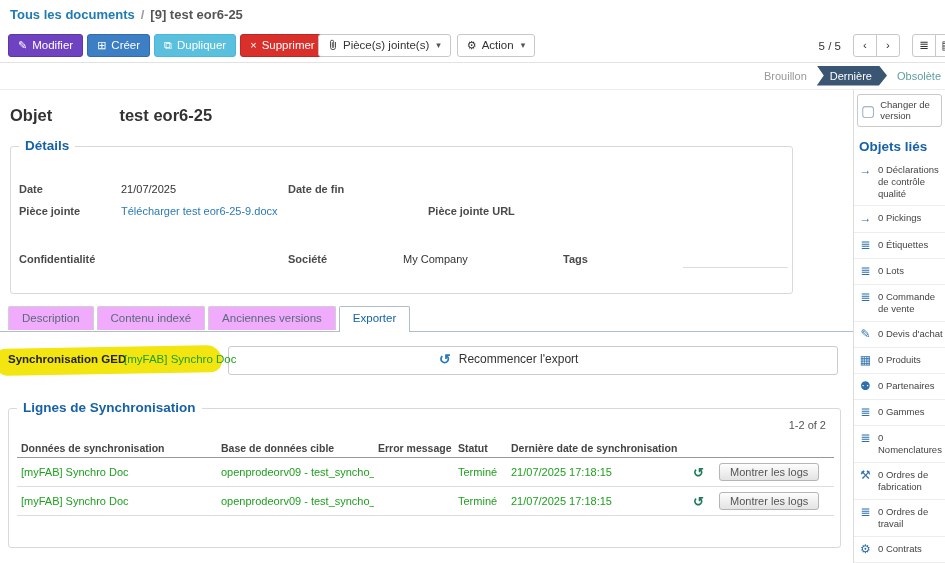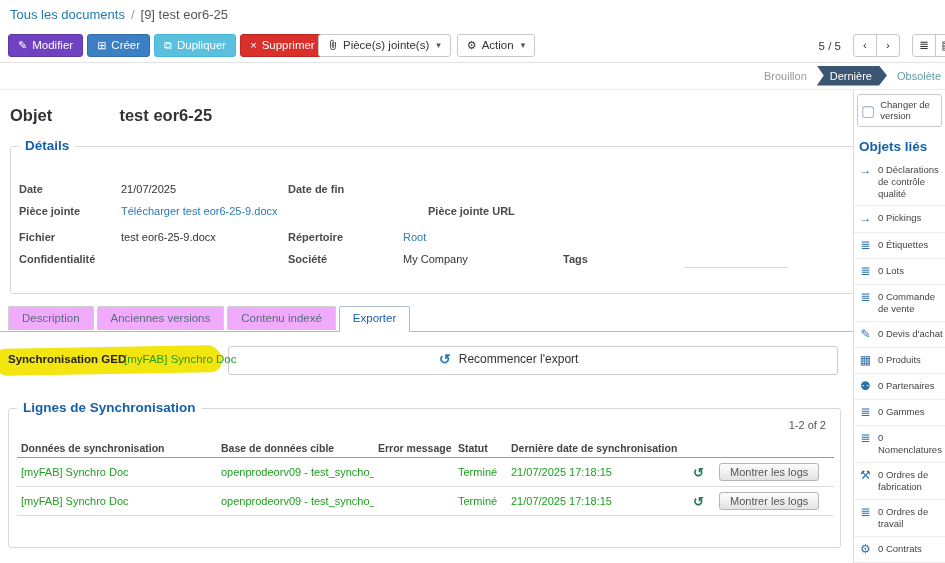--- a/index.html
+++ b/index.html
@@ -1,20 +1,20 @@
 <!DOCTYPE html>
 <html><head>
 <meta charset="utf-8">
 <style>
   html,body{margin:0;padding:0;background:#fff;}
   body{font-family:"Liberation Sans", sans-serif; color:#333;}
   #app{position:relative;width:945px;height:563px;overflow:hidden;background:#fff;}
 
   
-  .crumbbar{position:absolute;top:0;left:0;right:0;height:28px;display:flex;align-items:center;gap:6px;padding-left:10px;font-size:13px;}
+  .crumbbar{position:absolute;top:0;left:0;right:0;height:28px;display:flex;align-items:center;gap:6px;padding-left:10px;font-size:13px;font-weight:bold;}
   .crumb-link{color:#217bb3;text-decoration:none;cursor:pointer;}
   .crumb-sep{color:#999;}
   .crumb-cur{color:#555;}
 
   
   .toolbar{position:absolute;top:28px;left:0;right:0;height:34px;border-bottom:1px solid #e2e2e2;}
   .tb-left{position:absolute;left:8px;top:6px;display:flex;gap:4px;}
   .tb-center{position:absolute;left:318px;top:6px;display:flex;gap:6px;}
   .tb-right{position:absolute;right:0;top:6px;display:flex;gap:12px;align-items:center;}
   .btn{display:inline-flex;align-items:center;gap:5px;font-size:11.5px;font-family:inherit;padding:0 9px;height:23px;border-radius:3px;border:1px solid transparent;cursor:pointer;background:#fff;line-height:1;}
@@ -40,21 +40,21 @@
     clip-path:polygon(0 0, calc(100% - 8px) 0, 100% 50%, calc(100% - 8px) 100%, 0 100%, 7px 50%);}
 
   
   .main{position:absolute;top:90px;left:0;width:853px;height:473px;overflow:hidden;background:#fff;}
   .objet-row{position:absolute;top:16px;left:10px;}
   .objet-label{display:inline-block;width:105px;font-size:16.5px;font-weight:bold;color:#333;}
   .objet-value{font-size:16.5px;font-weight:bold;color:#333;}
 
   .group{border:1px solid #d9d9d9;border-radius:3px;box-sizing:border-box;}
   .group-title{position:absolute;top:-9px;left:8px;background:#fff;padding:0 6px;color:#1661a8;font-size:13.5px;font-weight:bold;white-space:nowrap;}
-  .details{position:absolute;top:56px;left:10px;width:844px;height:148px;}
+  .details{position:absolute;top:56px;left:10px;width:783px;height:148px;}
   .frow{position:absolute;left:0;right:0;height:18px;}
   .flabel{position:absolute;font-size:11px;font-weight:bold;color:#4a4a4a;white-space:nowrap;}
   .fvalue{position:absolute;font-size:11px;color:#333;white-space:nowrap;}
   .l1{left:8px;} .v1{left:110px;}
   .l2{left:277px;} .v2{left:392px;}
   .l2b{left:417px;}
   .l3{left:552px;} .v3{left:672px;}
   .link{color:#2a7ab5;cursor:pointer;}
   .checkbox{position:absolute;left:392px;top:1px;width:12px;height:12px;border:1px solid #b5b5b5;background:#fbfbfb;border-radius:2px;cursor:pointer;}
   .fld-underline{position:absolute;left:672px;top:14px;width:105px;border-bottom:1px solid #ddd;}
@@ -183,42 +183,36 @@
         <span class="fvalue v2"></span>
       </div>
 
       <div class="frow" style="top:58px">
         <span class="flabel l1">Pièce jointe</span>
         <span class="fvalue v1 link">Télécharger test eor6-25-9.docx</span>
         <span class="flabel l2b">Pièce jointe URL</span>
         <span class="fvalue l3"></span>
       </div>
 
-      <div class="frow" style="top:84px">
-        <span class="flabel l1">Fichier</span>
-        <span class="fvalue v1">test eor6-25-9.docx</span>
-        <span class="flabel l2">Répertoire</span>
-        <span class="fvalue v2 link">Root</span>
-      </div>
 
       <div class="frow" style="top:106px">
         <span class="flabel l1">Confidentialité</span>
         <span class="fvalue v1"></span>
         <span class="flabel l2">Société</span>
         <span class="fvalue v2">My Company</span>
         <span class="flabel l3">Tags</span>
         <span class="fld-underline"></span>
       </div>
 
     </div>
 
     <div class="tabs">
       <div class="tab">Description</div>
+      <div class="tab">Contenu indexé</div>
       <div class="tab">Anciennes versions</div>
-      <div class="tab">Contenu indexé</div>
       <div class="tab active">Exporter</div>
     </div>
     <div class="tabs-line"></div>
 
     <div class="hl"></div>
     <span class="sync-label">Synchronisation GED</span>
     <span class="sync-value">[myFAB] Synchro Doc</span>
 
     <div class="restart-box">
       <span class="restart-btn">

